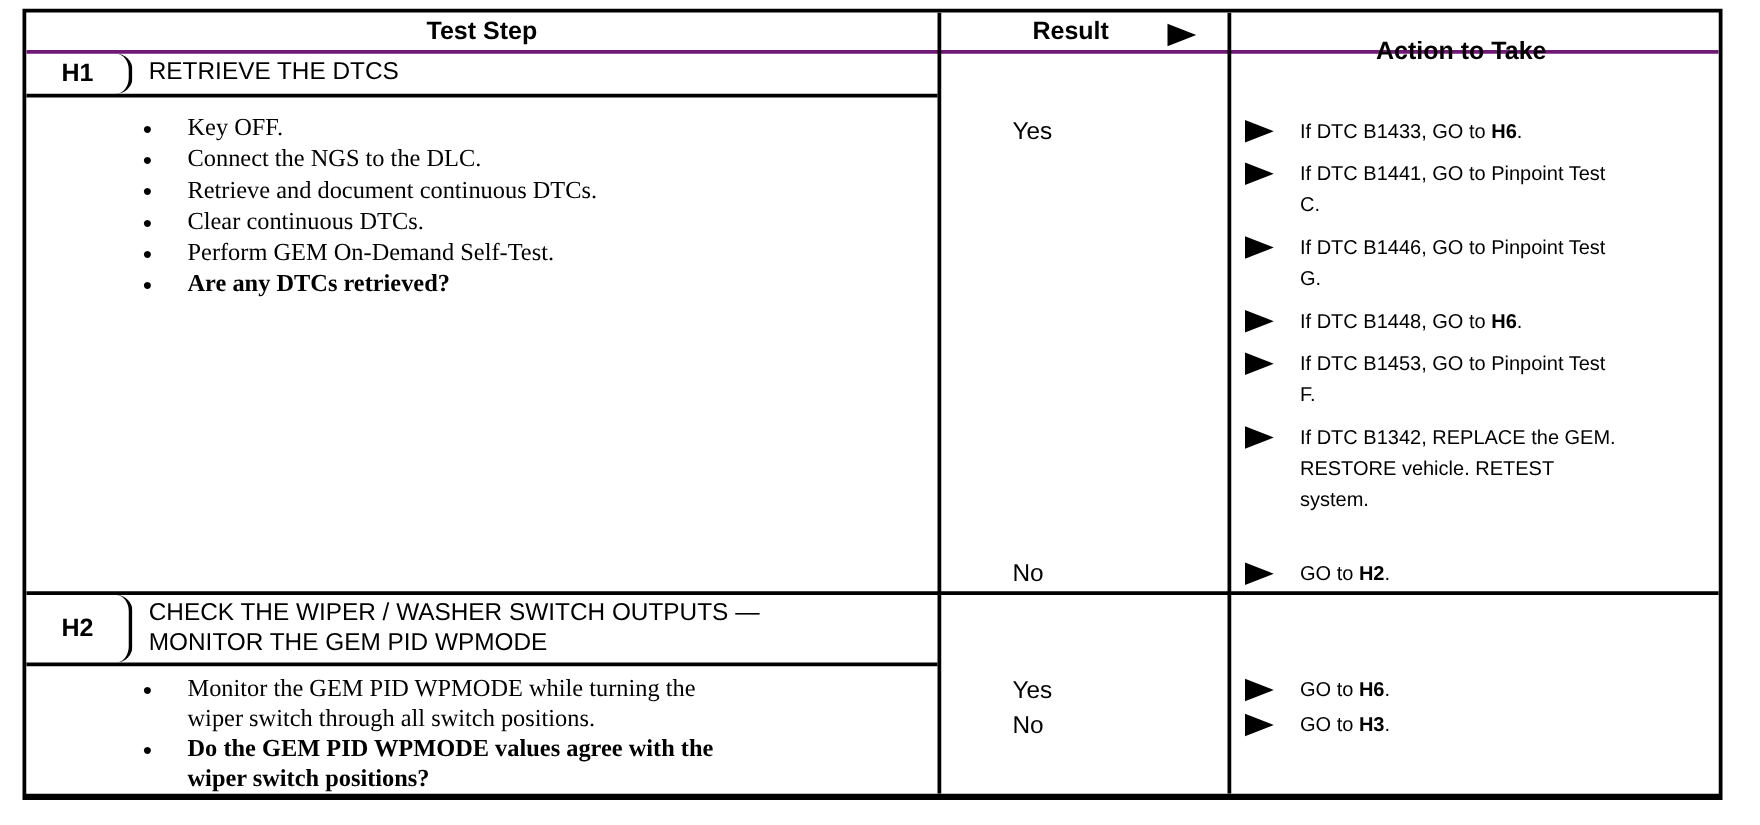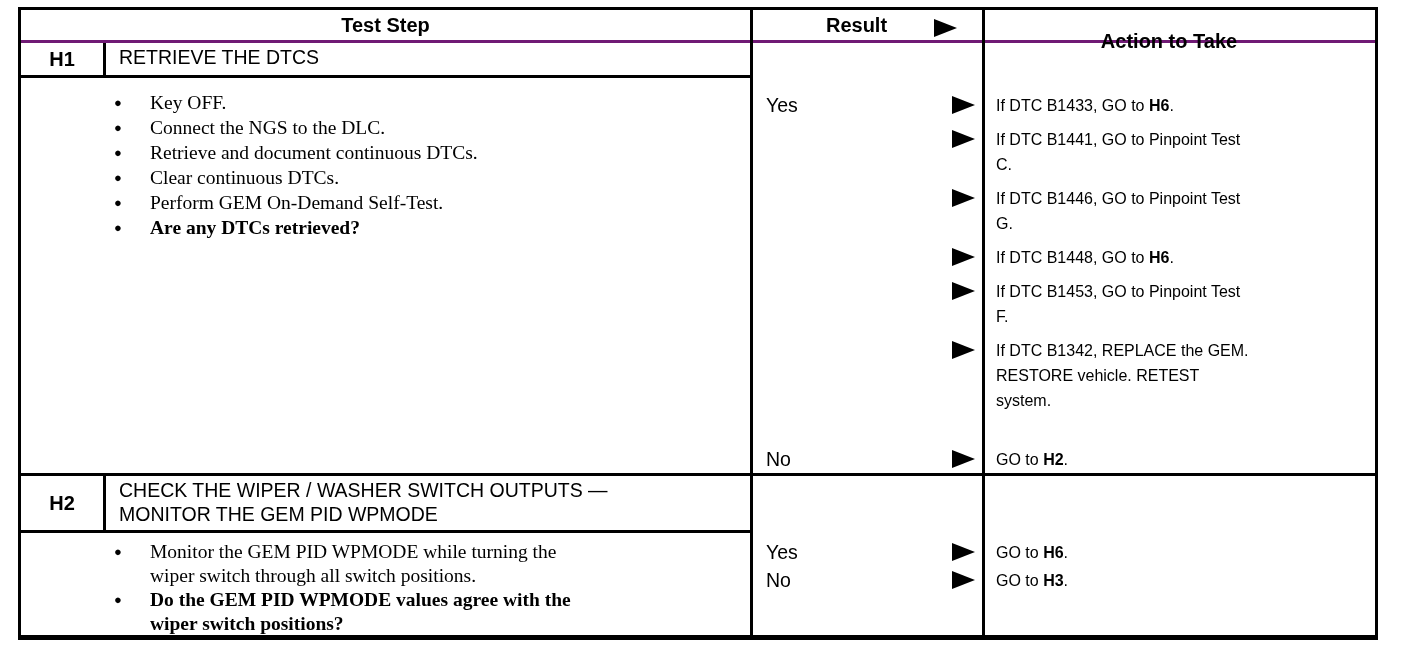--- a/index.html
+++ b/index.html
@@ -12,33 +12,33 @@
   .header-row{display:flex;height:30px;border-bottom:3px solid #701a75;align-items:center;}
   .hcell{font-weight:bold;font-size:20px;text-align:center;}
   .hc1{width:729px;} .hc2{width:213px;position:relative;} .hc3{flex:1;margin-top:32px;}
   .step{position:relative;display:flex;}
   .s1{height:430px;}
   .s2{height:159px;border-top:3px solid #000;}
   .col-left{width:729px;}
   .step-head{display:flex;border-bottom:3px solid #000;}
   .s1 .step-head{height:32px;} .s2 .step-head{height:54px;}
   .step-id{width:82px;border-right:3px solid #000;font-weight:bold;font-size:20px;
-           display:flex;align-items:center;justify-content:center;}
+           display:flex;align-items:center;justify-content:center;border-radius:13px;}
   .step-title{flex:1;display:flex;padding:2px 10px 2px 13px;
               font-size:19.5px;line-height:24px;}
   .step-body{padding-top:12px;}
   .s2 .step-body{padding-top:7px;}
   .bullet{display:flex;font-size:19.5px;line-height:25px;}
   .s2 .bullet{line-height:24px;}
   .bullet-dot{width:36px;margin-left:93px;font-size:13px;flex-shrink:0;}
   .bullet-text{flex:1;padding-right:20px;font-family:Liberation Serif, serif;}
   .right-wrap{position:absolute;left:729px;top:0;right:0;bottom:0;}
   .entries{width:100%;}
   .s1 .entries{padding-top:50px;} .s2 .entries{padding-top:64px;}
-  .entry{display:flex;margin-bottom:9px;}
+  .entry{display:flex;margin-bottom:9px;margin-left:44px;}
   .s2 .entry{margin-bottom:3px;}
   .entry-gap{margin-top:34px;}
   .entry-left{width:232px;flex-shrink:0;position:relative;padding-left:16px;
               font-size:19.5px;line-height:25px;box-sizing:border-box;}
   .entry-text{flex:1;padding-left:14px;padding-right:6px;font-size:16px;line-height:25px;}
   .arrow{position:absolute;right:7px;top:3px;width:0;height:0;
          border-left:23px solid #000;border-top:9px solid transparent;border-bottom:9px solid transparent;}
   .hc2 .arrow{right:6px;top:5px;}
   b{font-weight:bold;}
 </style>

